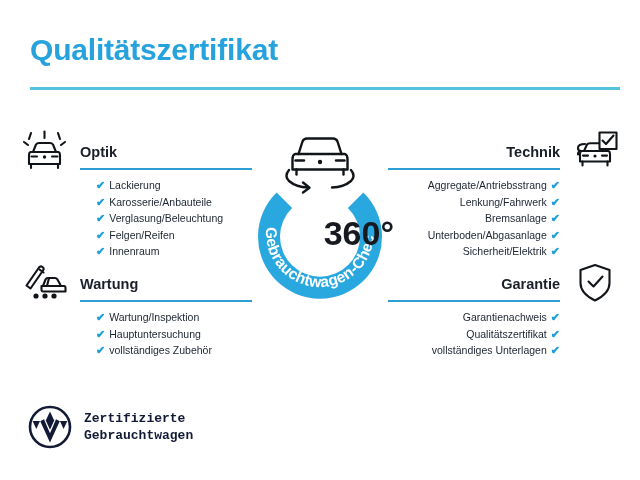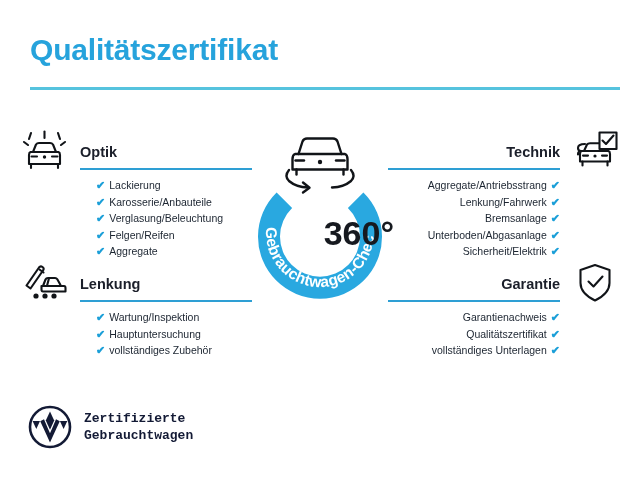--- a/index.html
+++ b/index.html
@@ -177,21 +177,21 @@
           <circle cx="22.5" cy="27" r="1.7" fill="#111418"></circle>
         </svg>
       </span>
       <div class="sec-head">Optik</div>
       <div class="sec-rule"></div>
       <ul class="sec-list">
         <li><span class="chk">✔</span><span>Lackierung</span></li>
         <li><span class="chk">✔</span><span>Karosserie/Anbauteile</span></li>
         <li><span class="chk">✔</span><span>Verglasung/Beleuchtung</span></li>
         <li><span class="chk">✔</span><span>Felgen/Reifen</span></li>
-        <li><span class="chk">✔</span><span>Aggregate</span></li>
+        <li><span class="chk">✔</span><span>Innenraum</span></li>
       </ul>
     </div>
   </div>
 
   <div class="quad quad-right quad-top">
     <div class="quad-inner">
       <span class="sec-icon">
         <svg viewBox="0 0 46 42" width="46" height="42">
           <g fill="none" stroke="#111418" stroke-width="2.1" stroke-linecap="round" stroke-linejoin="round">
             <path d="M13 14 Q6 14 6 18 Q6 21 9 21 Q6 21 6 24.5"></path>
@@ -228,21 +228,21 @@
             <line x1="17.5" y1="7.5" x2="21.5" y2="10.5"></line>
             <path d="M21 24 L23.5 17.5 Q24.2 16 26 16 L33 16 Q34.5 16 35.3 17.3 L38.5 23"></path>
             <path d="M19.5 24 L42 24 Q43.5 24 43.5 26 L43.5 29.5 L21 29.5 Q19.5 29.5 19.5 27.5 Z"></path>
             <line x1="27" y1="16.3" x2="25" y2="23.8"></line>
           </g>
           <circle cx="14" cy="34" r="2.6" fill="#111418"></circle>
           <circle cx="23" cy="34" r="2.6" fill="#111418"></circle>
           <circle cx="32" cy="34" r="2.6" fill="#111418"></circle>
         </svg>
       </span>
-      <div class="sec-head">Lenkung</div>
+      <div class="sec-head">Wartung</div>
       <div class="sec-rule"></div>
       <ul class="sec-list">
         <li><span class="chk">✔</span><span>Wartung/Inspektion</span></li>
         <li><span class="chk">✔</span><span>Hauptuntersuchung</span></li>
         <li><span class="chk">✔</span><span>vollständiges Zubehör</span></li>
       </ul>
     </div>
   </div>
 
   <div class="quad quad-right quad-bottom">

